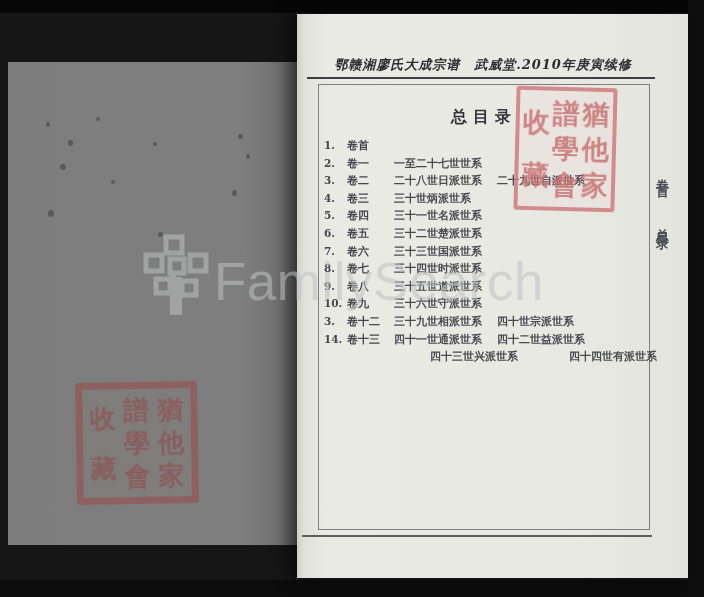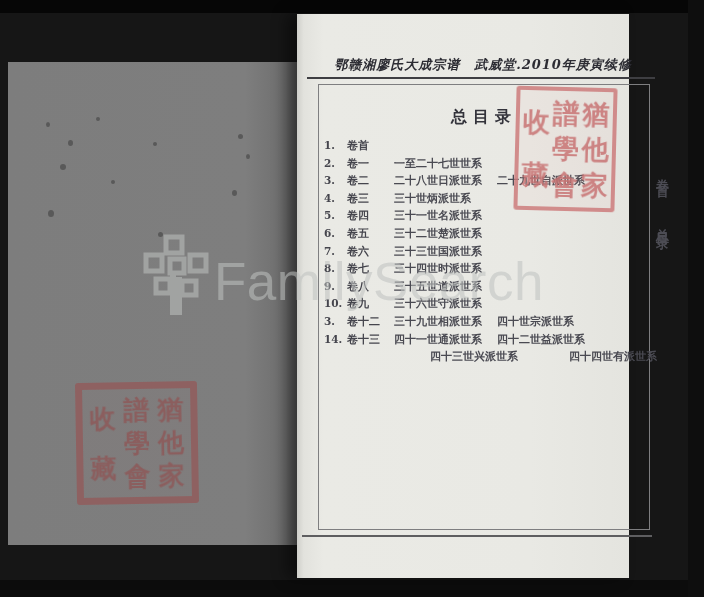--- a/index.html
+++ b/index.html
@@ -29,21 +29,21 @@
     left:68px; top:320px; width:122px; height:122px;
     border:7px solid rgba(155,75,75,.55); border-radius:3px;
     color:rgba(150,70,70,.55); font-size:26px; line-height:30px;
     padding:4px 3px; filter:blur(0.4px);
     background:rgba(160,90,90,.05);
     transform:rotate(-1deg);
   }
 
   
   .right-page {
-    position:absolute; left:297px; top:14px; width:332px; height:564px;
+    position:absolute; left:297px; top:14px; width:391px; height:564px;
     background:linear-gradient(to right,#cfcfca 0%, #e2e2dd 2%, #eaeae5 8%, #e9e9e4 70%, #e4e4df 100%);
     box-shadow:-10px 0 14px rgba(0,0,0,.45);
   }
   .page-header {
     position:absolute; left:14px; top:42px; width:344px;
     text-align:center; font-weight:bold; font-style:italic;
     font-size:13px; letter-spacing:1px; color:#2c2c33; white-space:nowrap;
   }
   .header-rule { position:absolute; left:10px; top:63px; width:348px; height:2px; background:#3e3e42; }
 

